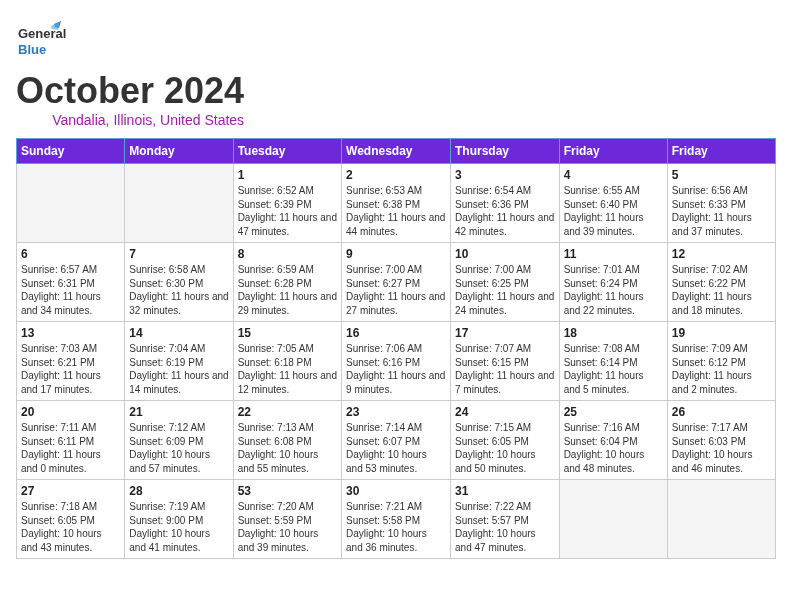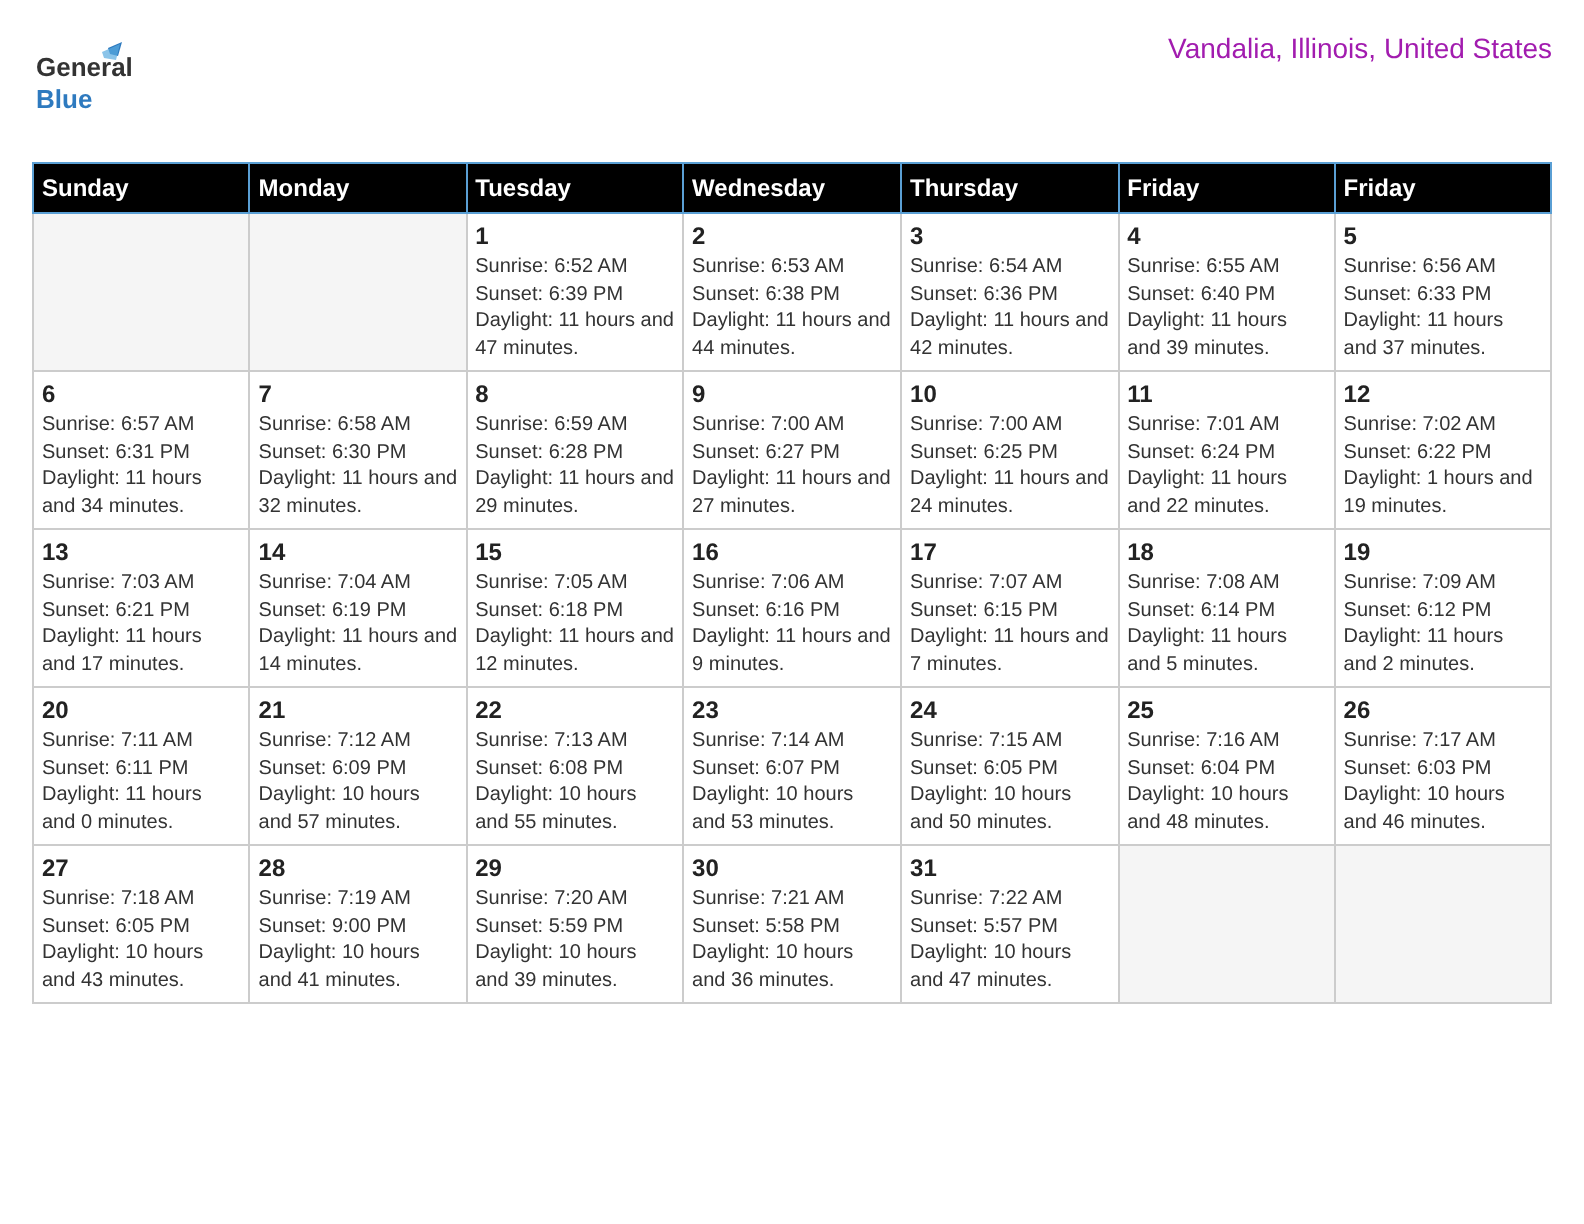--- a/index.html
+++ b/index.html
@@ -8,20 +8,21 @@
       background: #fff;
       width: 792px;
       min-height: 612px;
       padding: 16px;
     }
     .header {
       display: flex;
       justify-content: space-between;
       align-items: flex-start;
       margin-bottom: 10px;
+      flex-direction: column;
     }
     .logo {
       display: flex;
       flex-direction: column;
       align-items: flex-start;
     }
     .title-block {
       text-align: right;
     }
     .month-title {
@@ -32,21 +33,21 @@
     .location {
       font-size: 14px;
       color: #a21caf;
     }
     table {
       width: 100%;
       border-collapse: collapse;
       font-size: 10.5px;
     }
     thead tr th {
-      background: #000000;
+      background: #6d28d9;
       color: white;
       padding: 5px 4px;
       text-align: left;
       font-size: 12px;
       border: 1px solid #5a9fd4;
     }
     tbody tr td {
       border: 1px solid #ccc;
       vertical-align: top;
       padding: 4px;
@@ -85,20 +86,21 @@
       <svg width="50" height="50" viewBox="0 0 50 50">
         <text x="2" y="22" font-size="13" font-weight="bold" fill="#333" font-family="Arial">General</text>
         <text x="2" y="38" font-size="13" font-weight="bold" fill="#2e7abf" font-family="Arial">Blue</text>
         <polygon points="38,8 45,5 43,12 39,11" fill="#2e7abf"></polygon>
         <polygon points="35,10 44,6 42,14 36,13" fill="#5aabdf" opacity="0.7"></polygon>
       </svg>
     </div>
   </div>
 </div>
   <div class="title-block">
+    <div class="month-title">October 2024</div>
     <div class="location">Vandalia, Illinois, United States</div>
   </div>
 </div>
 
 <table>
   <thead>
     <tr id="header-row">
         <th>Sunday</th>
         <th>Monday</th>
         <th>Tuesday</th>
@@ -200,21 +202,21 @@
             <span>Sunrise: 7:01 AM</span>
             <span>Sunset: 6:24 PM</span>
             <span>Daylight: 11 hours and 22 minutes.</span>
           </div>
         </td>
         <td>
           <div class="day-num">12</div>
           <div class="day-info">
             <span>Sunrise: 7:02 AM</span>
             <span>Sunset: 6:22 PM</span>
-            <span>Daylight: 1 hours and 19 minutes.</span>
+            <span>Daylight: 11 hours and 18 minutes.</span>
           </div>
         </td>
       </tr>
       <tr>
         <td>
           <div class="day-num">13</div>
           <div class="day-info">
             <span>Sunrise: 7:03 AM</span>
             <span>Sunset: 6:21 PM</span>
             <span>Daylight: 11 hours and 17 minutes.</span>
@@ -338,21 +340,21 @@
         </td>
         <td>
           <div class="day-num">28</div>
           <div class="day-info">
             <span>Sunrise: 7:19 AM</span>
             <span>Sunset: 9:00 PM</span>
             <span>Daylight: 10 hours and 41 minutes.</span>
           </div>
         </td>
         <td>
-          <div class="day-num">29</div>
+          <div class="day-num">53</div>
           <div class="day-info">
             <span>Sunrise: 7:20 AM</span>
             <span>Sunset: 5:59 PM</span>
             <span>Daylight: 10 hours and 39 minutes.</span>
           </div>
         </td>
         <td>
           <div class="day-num">30</div>
           <div class="day-info">
             <span>Sunrise: 7:21 AM</span>

